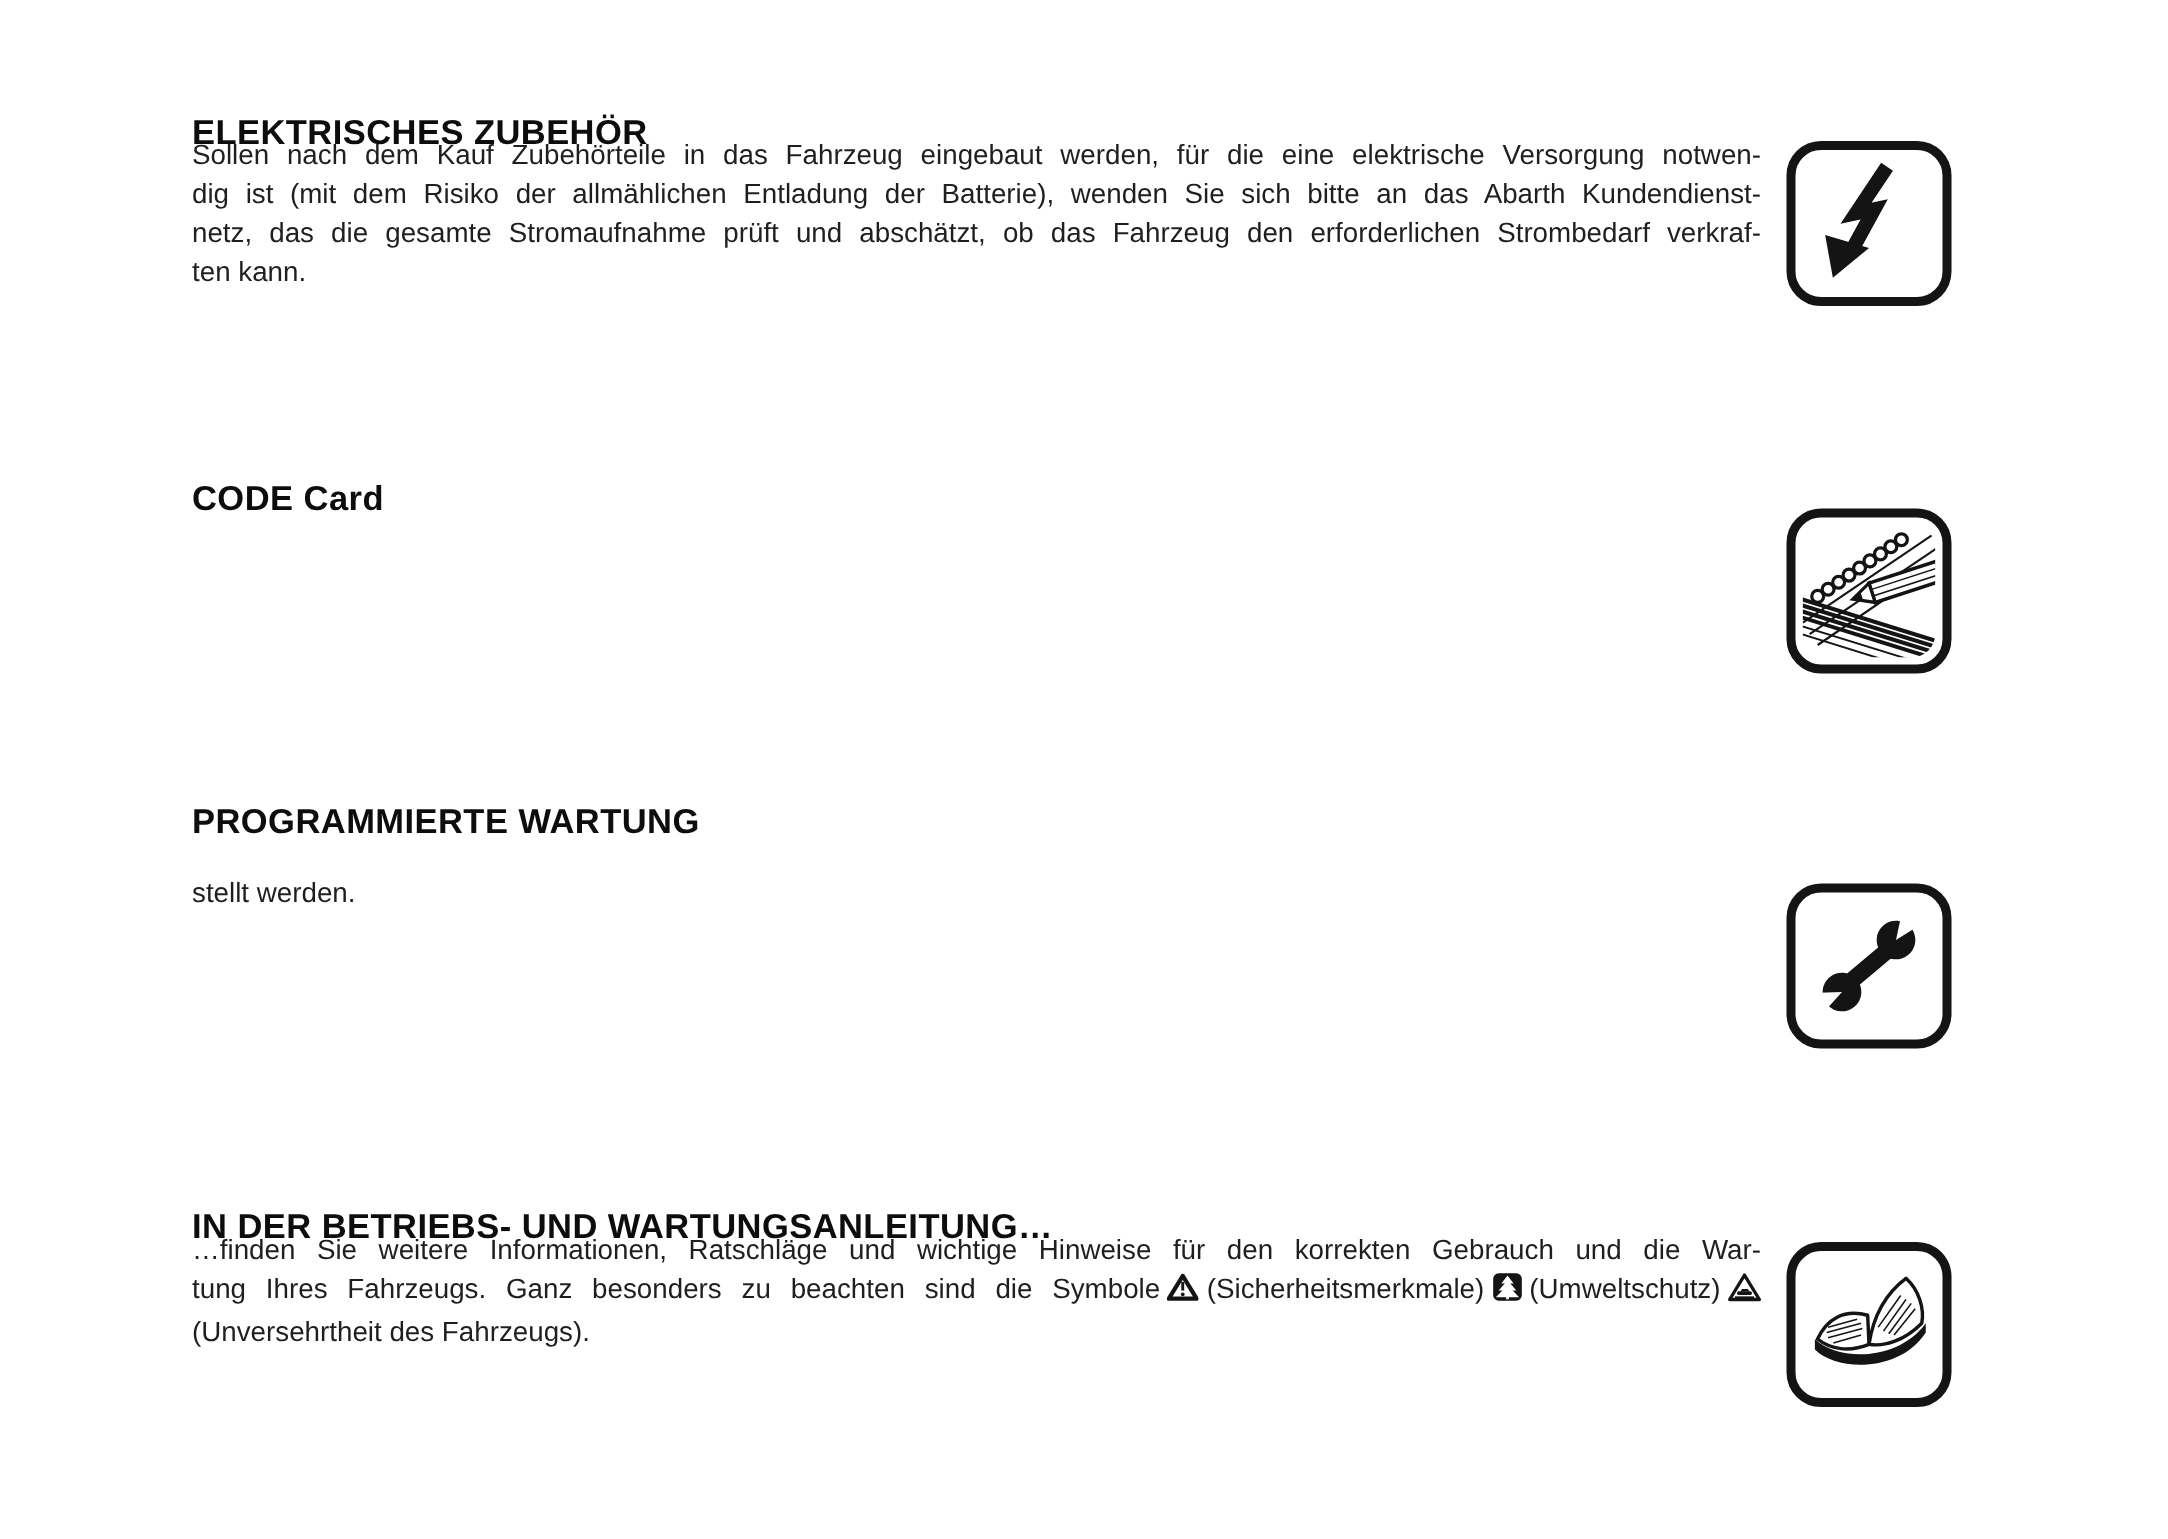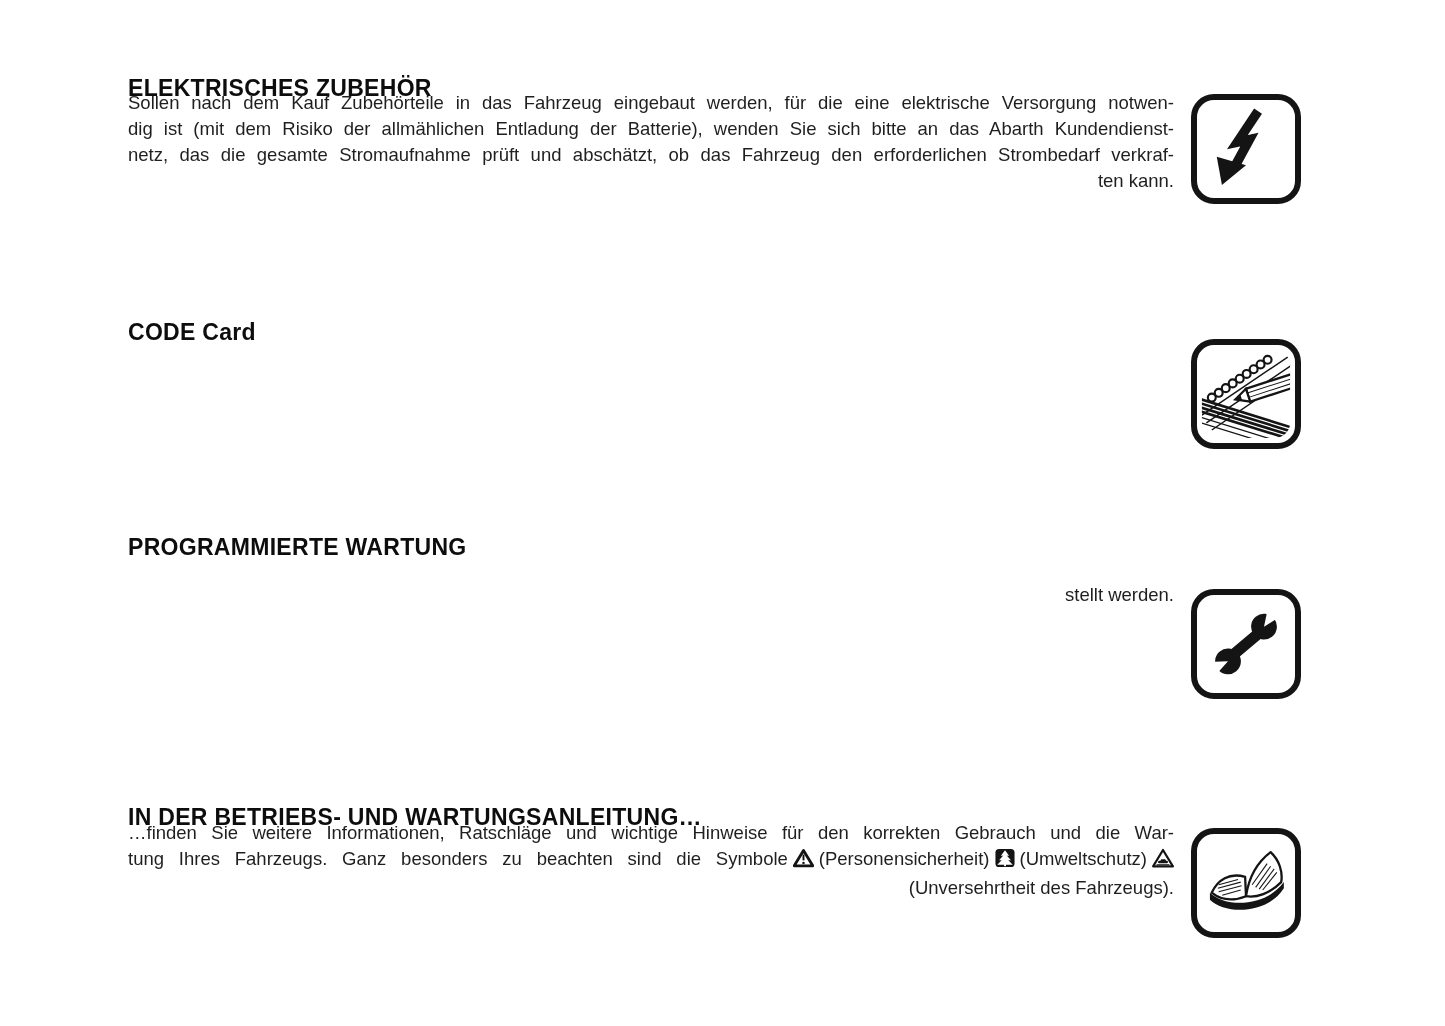--- a/index.html
+++ b/index.html
@@ -7,21 +7,21 @@
     position:relative; width:1336px; height:1026px; background:#ffffff;
     font-family:"Liberation Sans","DejaVu Sans",sans-serif; color:#1f1f1f;
     overflow:hidden;
     text-decoration:underline;
   }
   .sec-heading {
     position:absolute; left:128px; font-size:23px; font-weight:bold;
     color:#0d0d0d; letter-spacing:0.3px; white-space:nowrap; line-height:26px;
   }
   .para { position:absolute; left:128px; width:1046px; font-size:18.5px; color:#1f1f1f; }
-  .ln { line-height:26px; white-space:nowrap;text-align:right; }
+  .ln { line-height:26px; white-space:nowrap; }
   .ln.just { text-align:justify; text-align-last:justify; }
   .icon-box {
     position:absolute; left:1191px; width:110px; height:110px;
     border:6px solid #141414; border-radius:23px; box-sizing:border-box;
     background:#fff; display:flex; align-items:center; justify-content:center;
   }
   .icon-box svg { display:block; }
   .sym { display:inline-block; vertical-align:-3px; margin:0 5px; }
 </style>
 </head>
@@ -110,21 +110,21 @@
   </div>
 
   <h2 class="sec-heading" style="top:785px">IN DER BETRIEBS- UND WARTUNGSANLEITUNG…</h2>
   <div class="para" style="top:820px">
     <div class="ln just">…finden Sie weitere Informationen, Ratschläge und wichtige Hinweise für den korrekten Gebrauch und die War-</div>
     <div class="ln just">
       <span>tung Ihres Fahrzeugs. Ganz besonders zu beachten sind die Symbole</span><span class="sym"><svg width="21" height="20" viewBox="0 0 24 21">
           <polygon points="12,2 22.6,19.4 1.4,19.4" fill="#fff" stroke="#141414" stroke-width="3.2" stroke-linejoin="round"></polygon>
           <rect x="10.9" y="6.6" width="2.2" height="6.6" fill="#141414"></rect>
           <circle cx="12" cy="16.1" r="1.4" fill="#141414"></circle>
-        </svg></span><span>(Personensicherheit)</span><span class="sym"><svg width="20" height="20" viewBox="0 0 22 21">
+        </svg></span><span>(Sicherheitsmerkmale)</span><span class="sym"><svg width="20" height="20" viewBox="0 0 22 21">
           <rect x="0.5" y="0.5" width="21" height="20" rx="4" fill="#141414"></rect>
           <polygon points="11,2 15.5,8 6.5,8" fill="#fff"></polygon>
           <polygon points="11,5.5 17.5,13 4.5,13" fill="#fff"></polygon>
           <polygon points="11,9 19.5,18 2.5,18" fill="#fff"></polygon>
           <rect x="10" y="16" width="2" height="3.5" fill="#fff"></rect>
         </svg></span><span>(Umweltschutz)</span><span class="sym" style="margin-right:0"><svg width="22" height="20" viewBox="0 0 24 21">
           <polygon points="12,1.8 22.8,19.6 1.2,19.6" fill="#fff" stroke="#141414" stroke-width="2.4" stroke-linejoin="round"></polygon>
           <path d="M9 13.8 L10.2 11.9 L14.4 11.9 L15.6 13.8 Z" fill="#141414"></path>
           <rect x="6.6" y="13.6" width="10.8" height="2.7" rx="1.2" fill="#141414"></rect>
           <rect x="5" y="17.3" width="14" height="1.2" fill="#141414"></rect>

